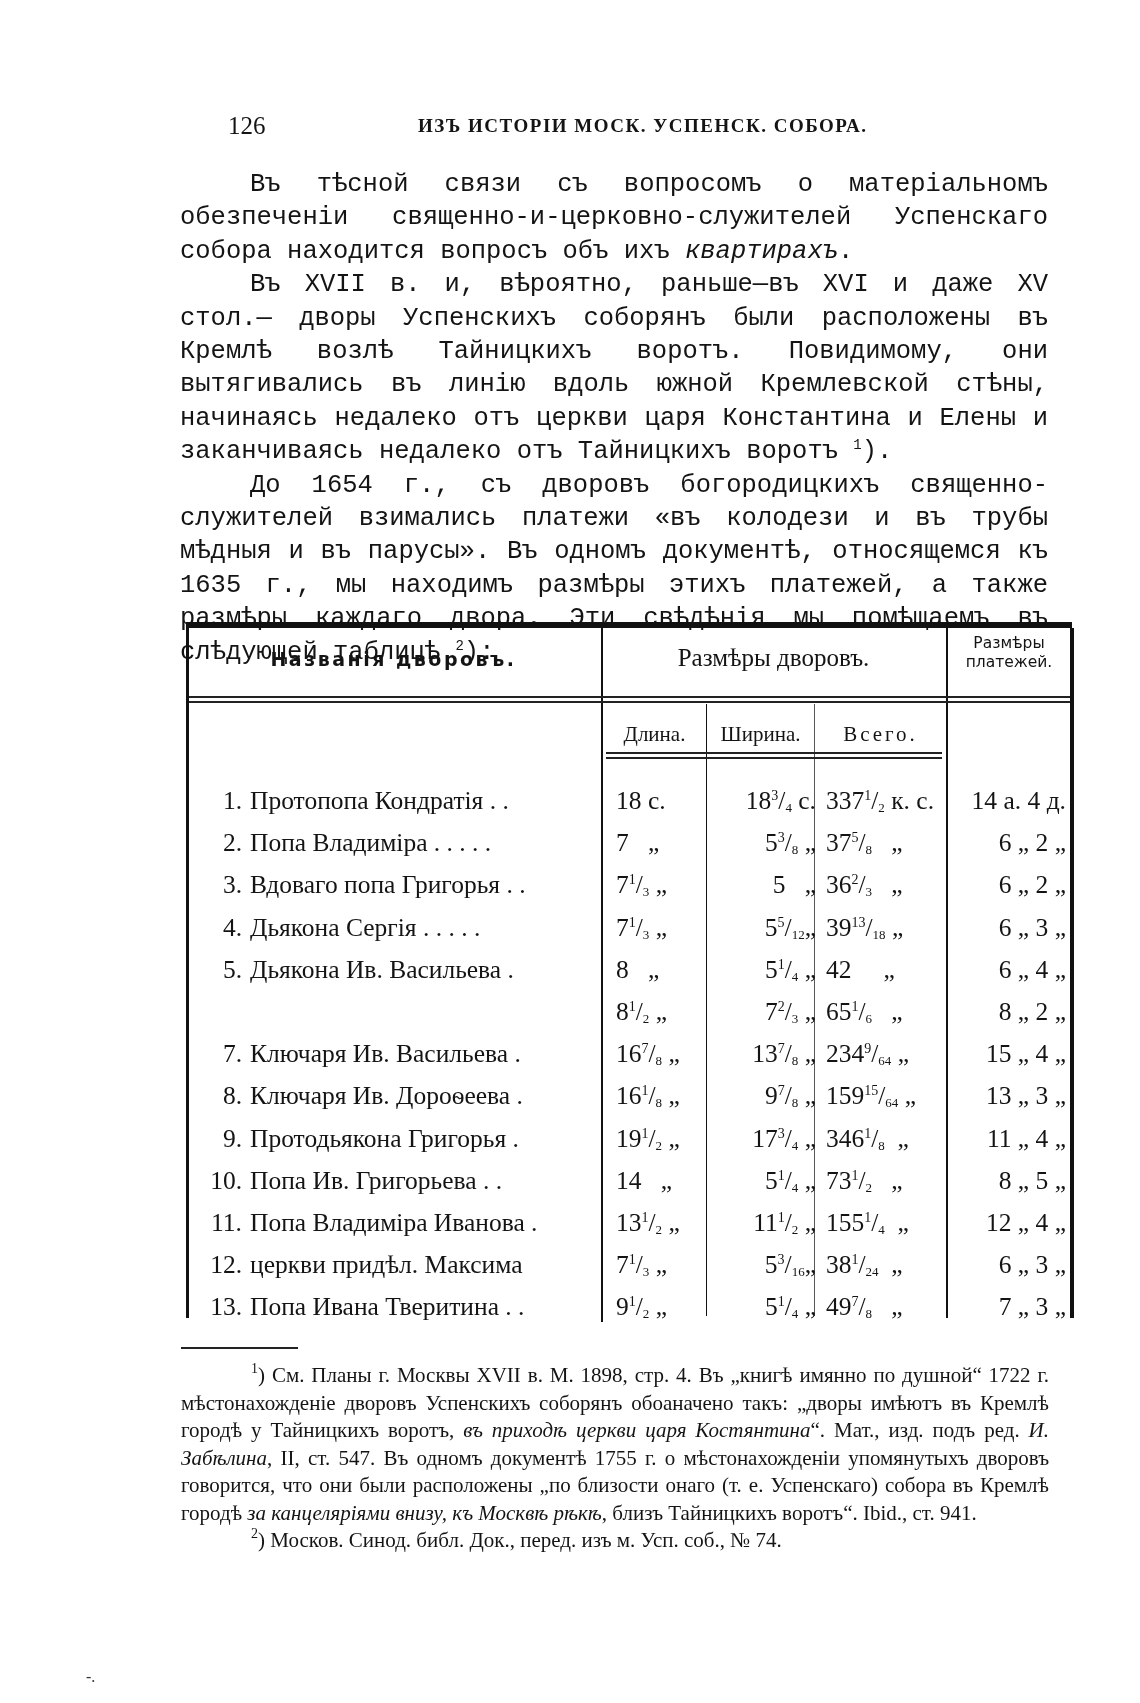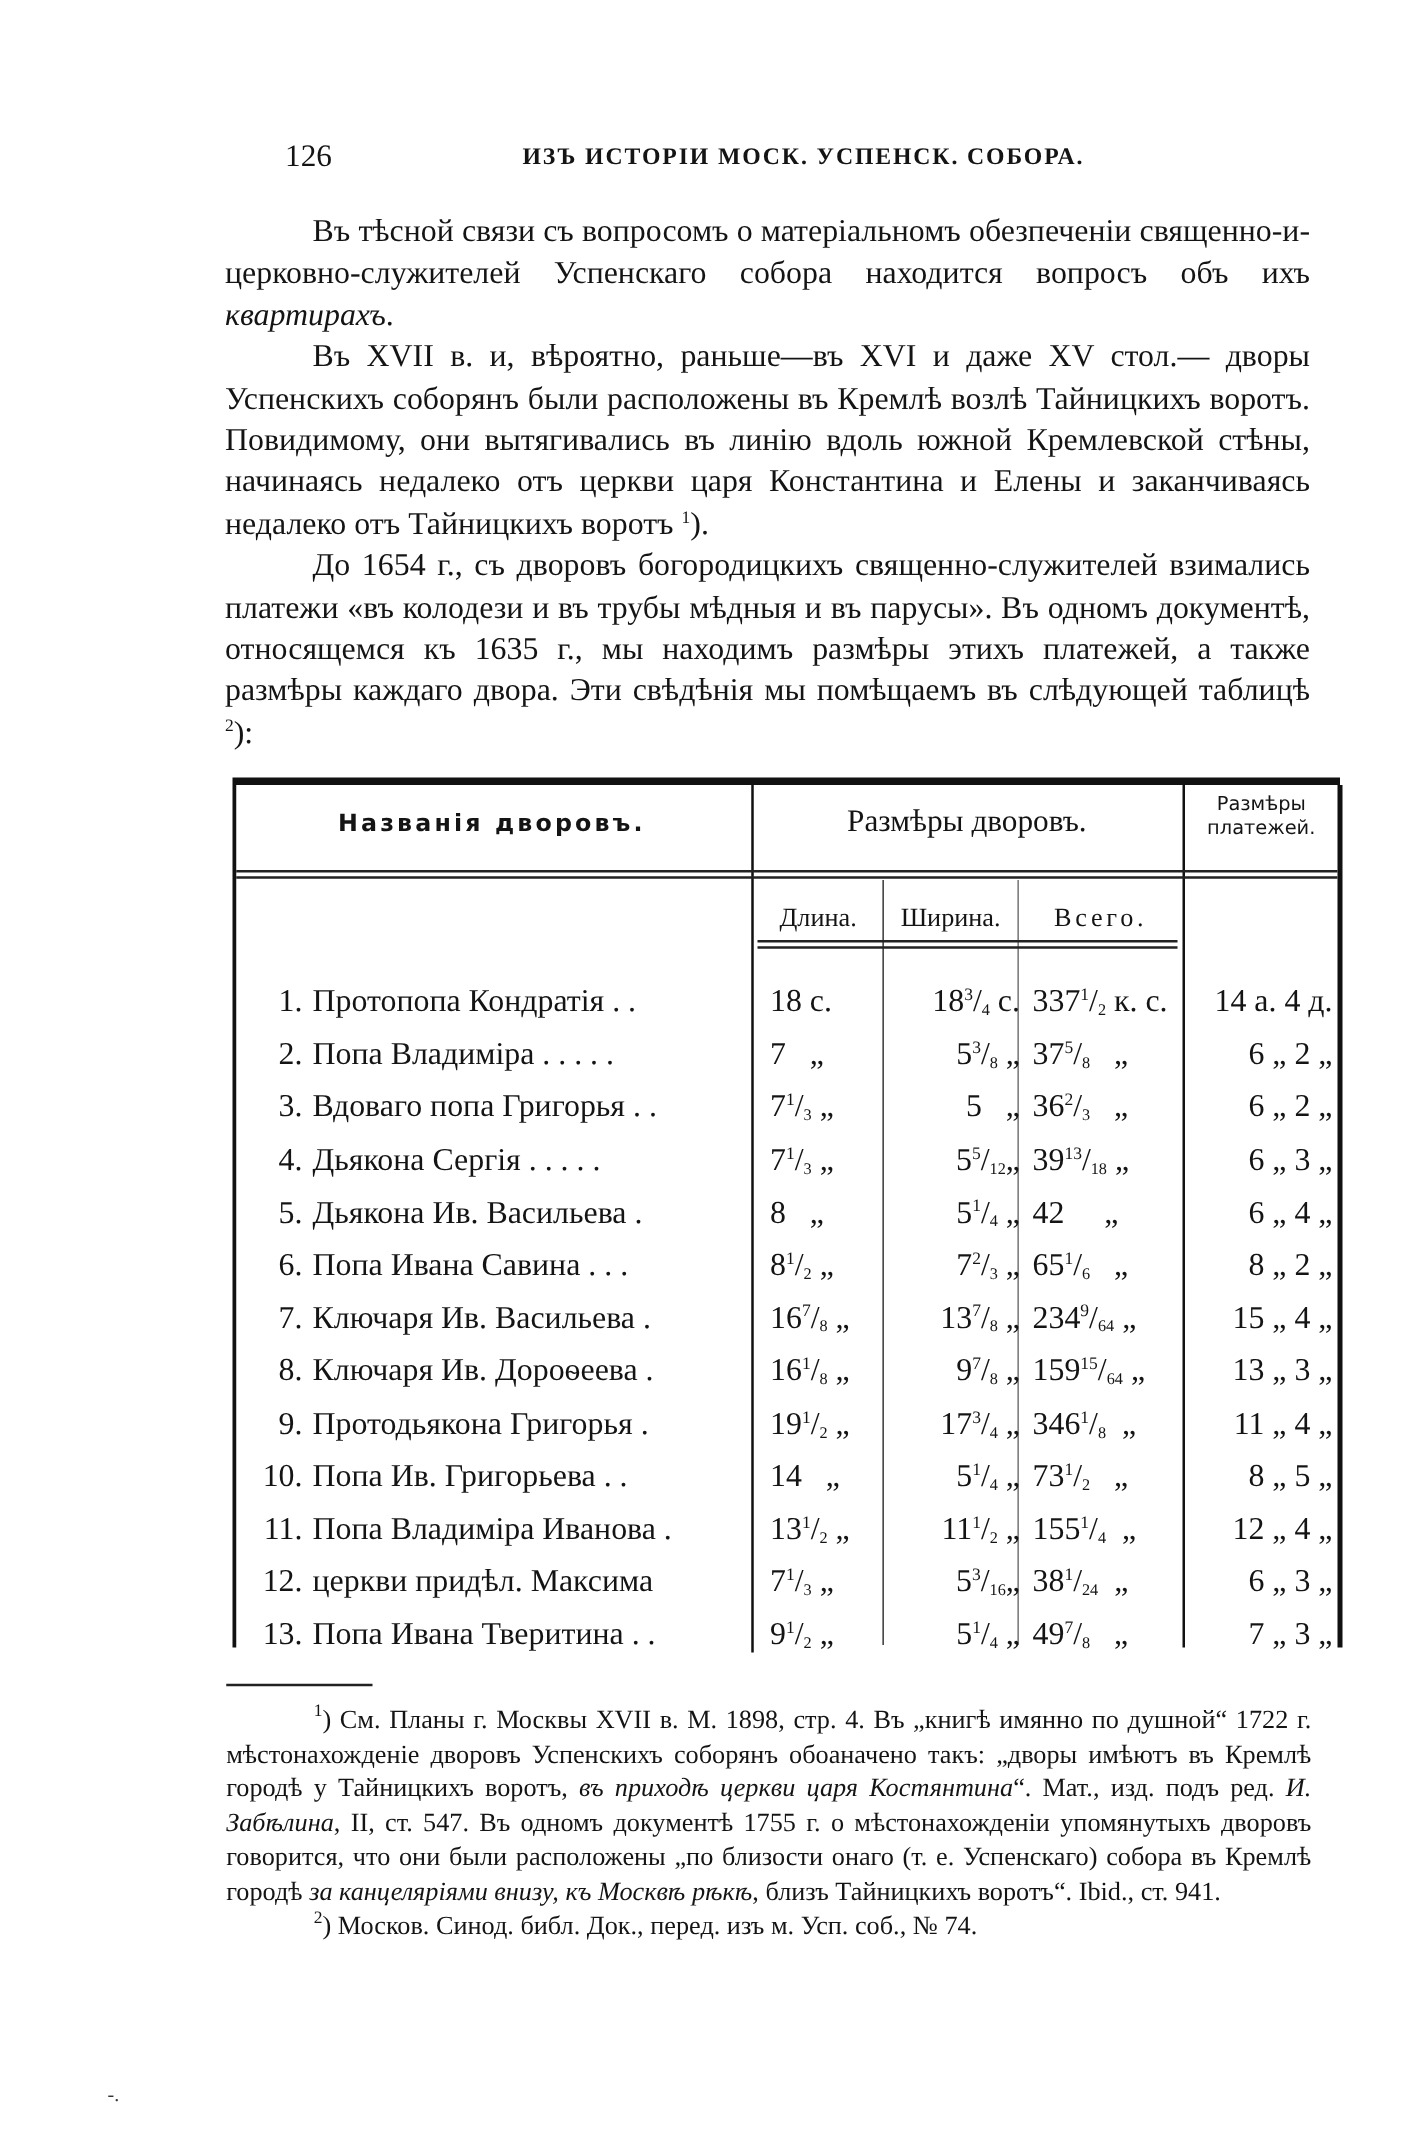--- a/index.html
+++ b/index.html
@@ -6,21 +6,21 @@
   body {
     width: 1140px; height: 1703px; position: relative; overflow: hidden;
     font-family: "Liberation Serif", "DejaVu Serif", serif; color: #141414;
   }
   .header { position: absolute; top: 112px; left: 228px; width: 790px; height: 30px; }
   .page-num { position: absolute; left: 0; top: 0; font-size: 25px; }
   .running-title { position: absolute; left: 190px; top: 3px; font-size: 19px; font-weight: bold; letter-spacing: 1.5px; }
 
   .body-text {
     position: absolute; left: 180px; top: 168px; width: 868px;
-    font-size: 25.5px; line-height: 33.4px; text-align: justify;
+    font-size: 25.5px; line-height: 33.4px; text-align: justify; font-family: Liberation Mono, monospace;
   }
   .body-text p { margin: 0; text-indent: 70px; }
   .it { font-style: italic; }
   sup.fn { font-size: 14px; vertical-align: 9px; line-height: 0; }
 
   
   .tbl { position: absolute; left: 186px; top: 622px; width: 888px; height: 700px; }
   .rule-top { position: absolute; left: 0; top: 0; width: 886px; height: 6px; background: #111; }
   .vline { position: absolute; background: #111; }
   .hdouble { position: absolute; height: 0; border-top: 2px solid #222; }
@@ -114,21 +114,20 @@
         <div class="c-pay">6 „ 3 „</div>
       </div>
       <div class="row" style="top: 332.8px;">
         <div class="c-name"><span class="num">5.</span><span>Дьякона Ив. Васильева .</span></div>
         <div class="c-len"><span>8</span><span style="white-space: pre;">   „</span></div>
         <div class="c-wid"><span>5</span><span class="frac"><sup>1</sup>/<sub>4</sub></span><span style="white-space: pre;"> „</span></div>
         <div class="c-tot"><span>42</span><span style="white-space: pre;">     „</span></div>
         <div class="c-pay">6 „ 4 „</div>
       </div>
       <div class="row" style="top: 375px;">
-        <div class="c-name"><span class="num">6.</span><span>Попа Ивана Савина . . .</span></div>
         <div class="c-len"><span>8</span><span class="frac"><sup>1</sup>/<sub>2</sub></span><span style="white-space: pre;"> „</span></div>
         <div class="c-wid"><span>7</span><span class="frac"><sup>2</sup>/<sub>3</sub></span><span style="white-space: pre;"> „</span></div>
         <div class="c-tot"><span>65</span><span class="frac"><sup>1</sup>/<sub>6</sub></span><span style="white-space: pre;">   „</span></div>
         <div class="c-pay">8 „ 2 „</div>
       </div>
       <div class="row" style="top: 417.2px;">
         <div class="c-name"><span class="num">7.</span><span>Ключаря Ив. Васильева .</span></div>
         <div class="c-len"><span>16</span><span class="frac"><sup>7</sup>/<sub>8</sub></span><span style="white-space: pre;"> „</span></div>
         <div class="c-wid"><span>13</span><span class="frac"><sup>7</sup>/<sub>8</sub></span><span style="white-space: pre;"> „</span></div>
         <div class="c-tot"><span>234</span><span class="frac"><sup>9</sup>/<sub>64</sub></span><span style="white-space: pre;"> „</span></div>

